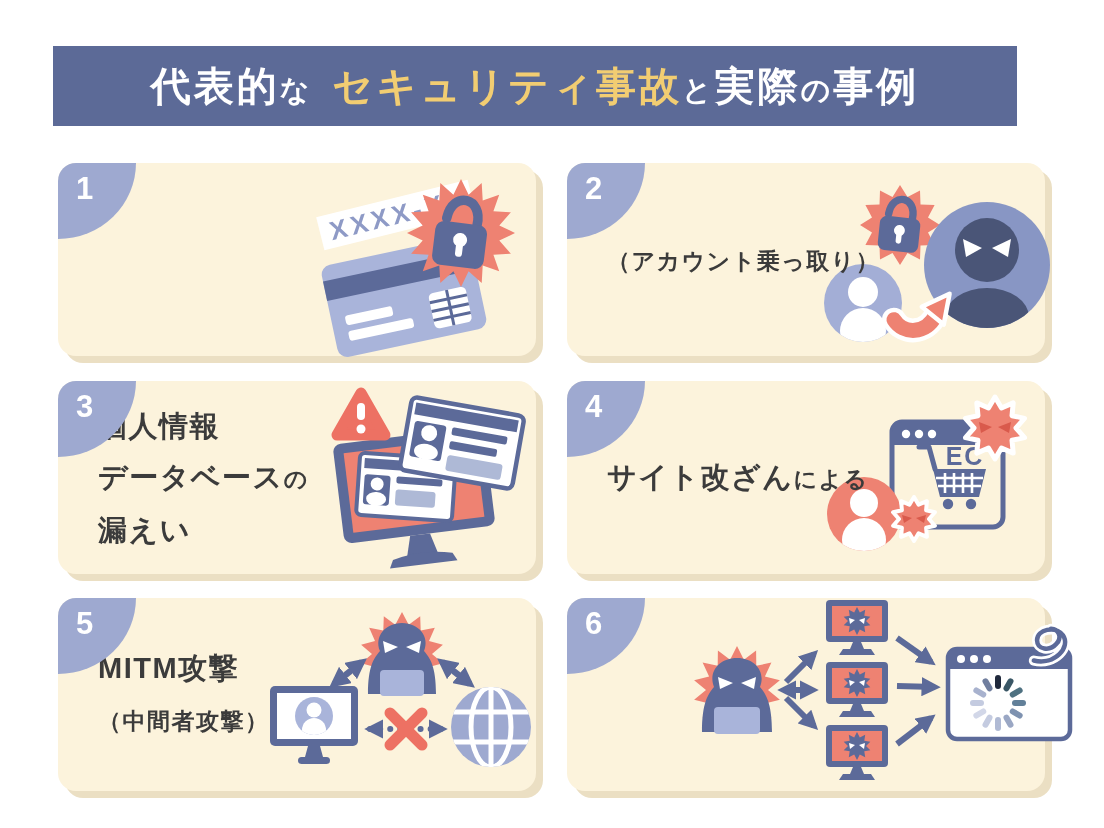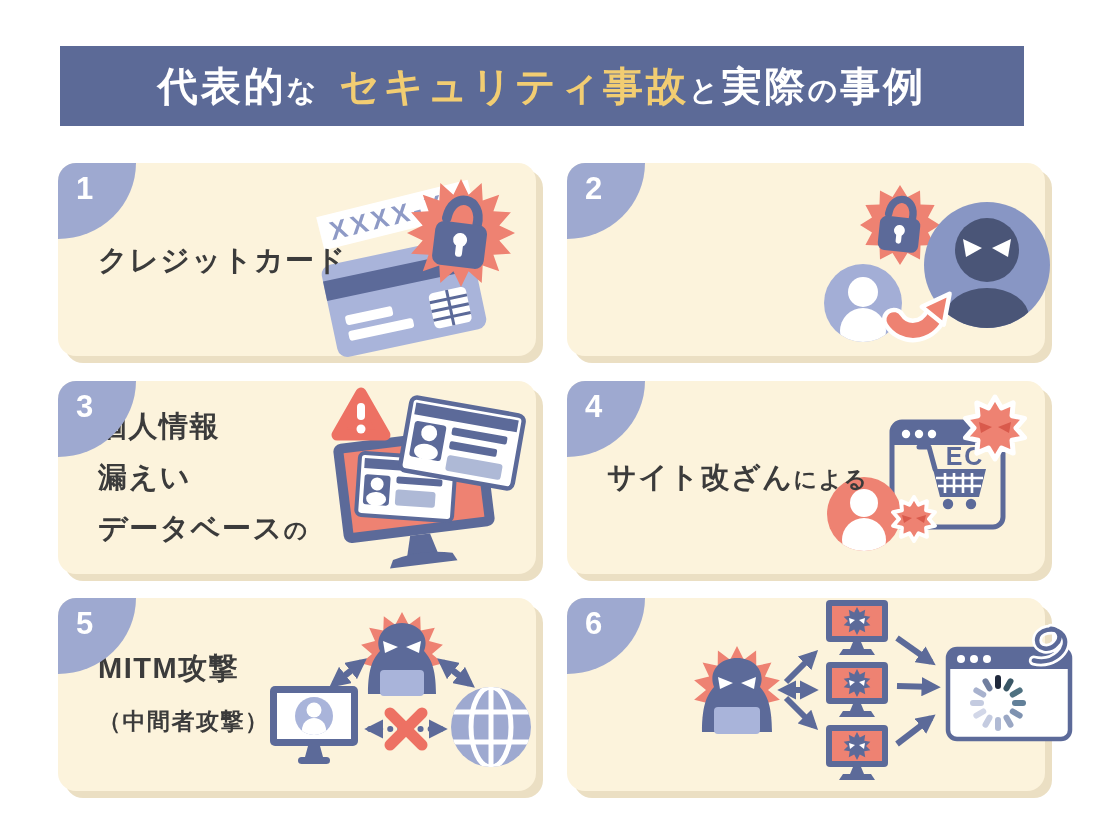--- a/index.html
+++ b/index.html
@@ -2,21 +2,21 @@
 <html lang="ja" style="--title-bar-bg: #5C6A97; --title-text: #FFFFFF; --title-highlight: #F2CD72; --card-bg: #FCF3DC; --card-shadow: #EBDFC3; --badge-bg: #9EA9D0; --navy: #5C6A99; --dark-navy: #4A5577; --periwinkle: #A9B4DA; --salmon: #EE8272; --alert-red: #ED7163; --text: #3B3B3B;"><head>
 <meta charset="utf-8">
 <style>
   * { margin:0; padding:0; box-sizing:border-box; }
   html,body { background:#fff; }
   body {
     width:1104px; height:828px; position:relative; overflow:hidden;
     font-family:"Liberation Sans","DejaVu Sans",sans-serif;
   }
   .title-bar {
-    position:absolute; left:60px; top:46px; width:964px; height:80px;
+    position:absolute; left:53px; top:46px; width:964px; height:80px;
     background:var(--title-bar-bg,#5C6A97);
     display:flex; align-items:center; justify-content:center;
   }
   .title-bar h1 { display:flex; align-items:baseline; font-weight:bold; letter-spacing:3px; }
   .tseg { color:var(--title-text,#FFFFFF); font-size:40px; }
   .tseg-small { font-size:29px; }
   .tseg-highlight { color:var(--title-highlight,#F2CD72);margin-left:20px; }
 
   .card {
     position:absolute; width:478px; height:193px;
@@ -60,21 +60,20 @@
       <span class="tseg tseg-small">の</span>
       <span class="tseg">事例</span>
     </h1>
 </header>
 
 <section class="card card-1">
   <div class="badge">
       <span>1</span>
     </div>
   <div class="card-text">
-      <div class="tline"><span>クレジットカード</span></div>
     </div>
   <svg class="illus" width="478" height="193" viewBox="0 0 478 193">
     <g transform="translate(338,52) rotate(-14)">
       <rect x="-78" y="-17" width="156" height="34" fill="#fff"></rect>
       <text x="-68" y="9" font-size="26" letter-spacing="4" fill="#8E9AC6">XXXX-X</text>
     </g>
     <g transform="translate(346,134) rotate(-12)">
       <rect x="-76" y="-47" width="152" height="94" rx="10" fill="#A9B4DA"></rect>
       <rect x="-76" y="-32" width="152" height="20" fill="#5C6A99"></rect>
       <rect x="-62" y="6" width="48" height="10" rx="3" fill="#fff"></rect>
@@ -92,20 +91,21 @@
       </g>
     </g>
   </svg>
 </section>
 
 <section class="card card-2">
   <div class="badge">
       <span>2</span>
     </div>
   <div class="card-text">
+      <div class="tline"><span class="seg-small">（アカウント乗っ取り）</span></div>
     </div>
   <svg class="illus" width="478" height="193" viewBox="0 0 478 193">
     <g transform="translate(333,62)">
       <polygon fill="#EE8272" points="0.0,-40.0 7.5,-28.0 20.0,-34.6 20.5,-20.5 34.6,-20.0 28.0,-7.5 40.0,-0.0 28.0,7.5 34.6,20.0 20.5,20.5 20.0,34.6 7.5,28.0 0.0,40.0 -7.5,28.0 -20.0,34.6 -20.5,20.5 -34.6,20.0 -28.0,7.5 -40.0,0.0 -28.0,-7.5 -34.6,-20.0 -20.5,-20.5 -20.0,-34.6 -7.5,-28.0"></polygon>
       <g transform="scale(0.78) rotate(6)">
         <path d="M 15 -10 C 18 -38 -13 -42 -16 -13" stroke="#5C6A99" stroke-width="9.5" fill="none" stroke-linecap="round"></path>
         <rect x="-26" y="-10" width="52" height="44" rx="9" fill="#5C6A99"></rect>
         <circle cx="0" cy="7" r="7" fill="#fff"></circle>
         <rect x="-3.5" y="9" width="7" height="15" rx="3.5" fill="#fff"></rect>
       </g>
@@ -139,22 +139,22 @@
     </g>
   </svg>
 </section>
 
 <section class="card card-3">
   <div class="badge">
       <span>3</span>
     </div>
   <div class="card-text">
       <div class="tline"><span>個人情報</span></div>
+      <div class="tline"><span>データベース</span><span class="seg-small">の</span></div>
       <div class="tline"><span>漏えい</span></div>
-      <div class="tline"><span>データベース</span><span class="seg-small">の</span></div>
     </div>
   <svg class="illus" width="478" height="193" viewBox="0 0 478 193">
     <g transform="translate(356,104) rotate(-7)">
       <rect x="-76" y="-50" width="152" height="100" rx="8" fill="#5C6A99"></rect>
       <rect x="-66" y="-40" width="132" height="80" fill="#EE8272"></rect>
       <path d="M -10 50 L 10 50 L 16 72 L -16 72 Z" fill="#5C6A99"></path>
       <path d="M -30 72 Q 0 64 30 72 L 34 80 L -34 80 Z" fill="#5C6A99"></path>
     </g>
     <g transform="translate(348,106) rotate(4)">
       <rect x="-48" y="-31" width="96" height="62" rx="5" fill="#fff" stroke="#5C6A99" stroke-width="4"></rect>

